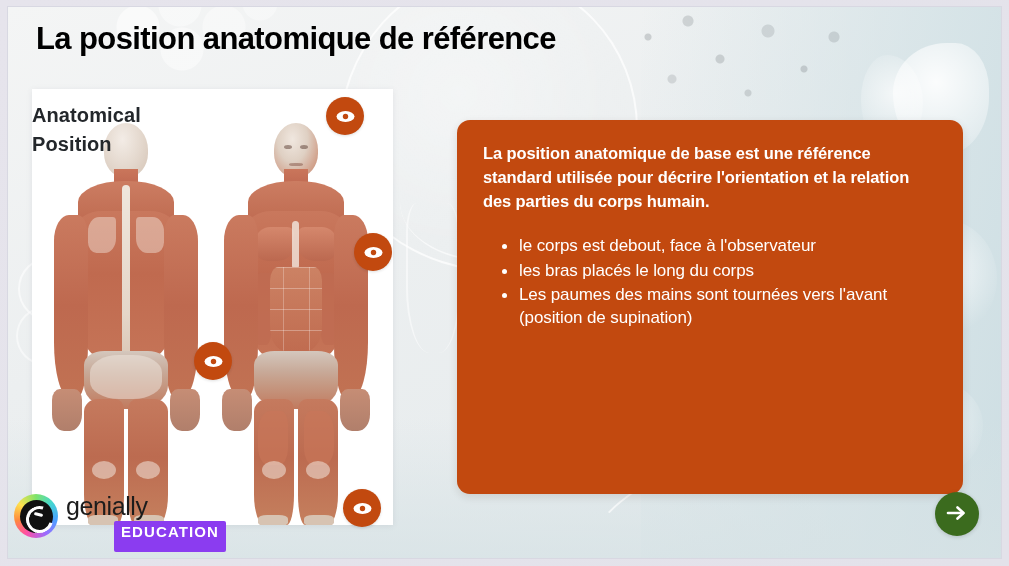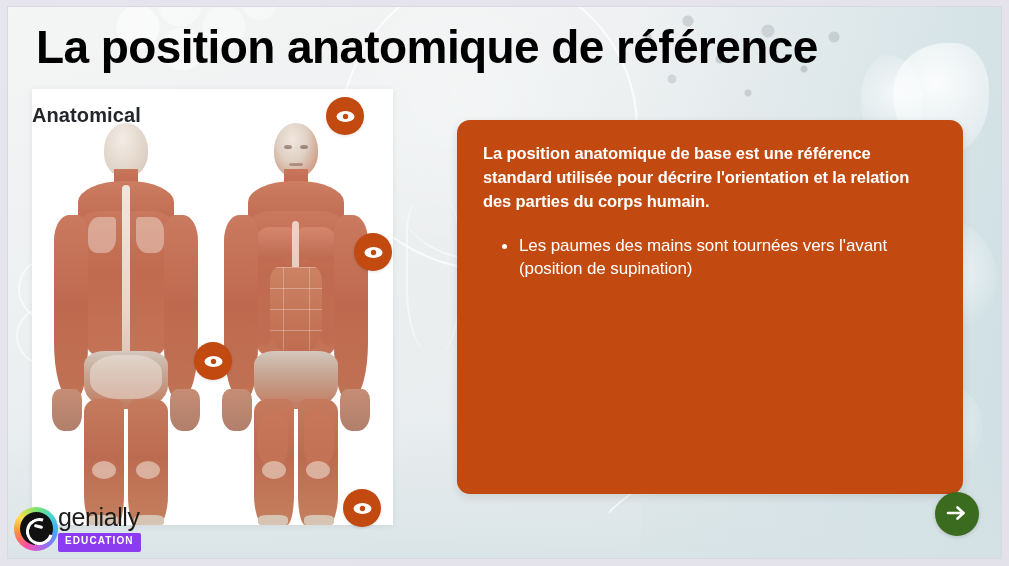--- a/index.html
+++ b/index.html
@@ -134,21 +134,21 @@
     left: 8px; top: 300px; width: 56px; height: 58px;
     border-radius: 50%;
     border: 2px solid rgba(255,255,255,.50);
   }
 
   
   #page-title {
     position: absolute;
     left: 28px; top: 14px;
     width: 930px;
-    font-size: 46px;
+    font-size: 31px;
     font-weight: 700;
     letter-spacing: -0.6px;
     color: #000000;
     line-height: 1.14;
     white-space: nowrap;
   }
 
   
   #image-card {
     position: absolute;
@@ -350,22 +350,21 @@
     width: 5px; height: 5px;
     border-radius: 50%;
     background: #ffffff;
   }
 
   
   #genially-logo {
     position: absolute;
     left: 6px; bottom: 6px;
     display: flex;
-    align-items: center;
-    gap: 0;
+    gap: 8px;
     z-index: 12;
   }
   #genially-mark {
     width: 44px; height: 44px;
     border-radius: 50%;
     background: conic-gradient(from 210deg,
       #ff4fa3 0deg, #ff8a3d 48deg, #ffe14d 96deg,
       #7ee36b 150deg, #45d6d0 200deg, #4aa3ff 250deg,
       #9b6bff 300deg, #ff4fa3 360deg);
     display: flex; align-items: center; justify-content: center;
@@ -398,27 +397,28 @@
   #genially-wordmark {
     font-size: 25px;
     font-weight: 400;
     color: #1c1c1c;
     line-height: 1;
     letter-spacing: -0.4px;
   }
   #genially-badge {
     display: inline-block;
     margin-top: 2px;
-    padding: 2px 7px 6px 7px;
+    padding: 2px 7px 12px 7px;
     background: #8b3cf0;
     color: #ffffff;
-    font-size: 10px;
+    font-size: 15px;
     font-weight: 700;
     letter-spacing: 1.1px;
     border-radius: 2px;
+    margin-left: 48px;
   }
 
   
   #next-button {
     position: absolute;
     right: 22px; bottom: 22px;
     width: 44px; height: 44px;
     border-radius: 50%;
     background: #3b6b1e;
     display: flex; align-items: center; justify-content: center;
@@ -454,20 +454,21 @@
         <span></span>
         <span></span>
     </div>
 
     <h1 id="page-title">La position anatomique de référence</h1>
 
     <div id="image-card">
 
       <div id="image-caption">
         <div>Anatomical</div>
+        <div>Position</div>
       </div>
 
       <div class="figure" id="figure-posterior">
         <div class="fig-part fig-head"></div>
         <div class="fig-part fig-neck"></div>
         <div class="fig-part fig-traps"></div>
         <div class="fig-part fig-torso"></div>
         <div class="fig-part fig-scap-l"></div>
         <div class="fig-part fig-scap-r"></div>
         <div class="fig-part fig-spine"></div>
@@ -546,20 +547,22 @@
           <circle cx="9.5" cy="6.5" r="2.7" fill="#c2490f"></circle>
         </svg>
       </span>
     </div>
 
     <div id="content-panel">
       <p id="panel-intro">La position anatomique de base est une référence standard utilisée pour décrire l'orientation et la relation des parties du corps humain.</p>
 
 
       <ul id="panel-list">
+        <li>le corps est debout, face à l'observateur</li>
+        <li>les bras placés le long du corps</li>
         <li>Les paumes des mains sont tournées vers l'avant (position de supination)</li>
       </ul>
     </div>
 
     <a id="genially-logo">
       <span id="genially-mark">
         <span id="genially-mark-inner"></span>
       </span>
       <span>
         <div id="genially-wordmark">genially</div>

